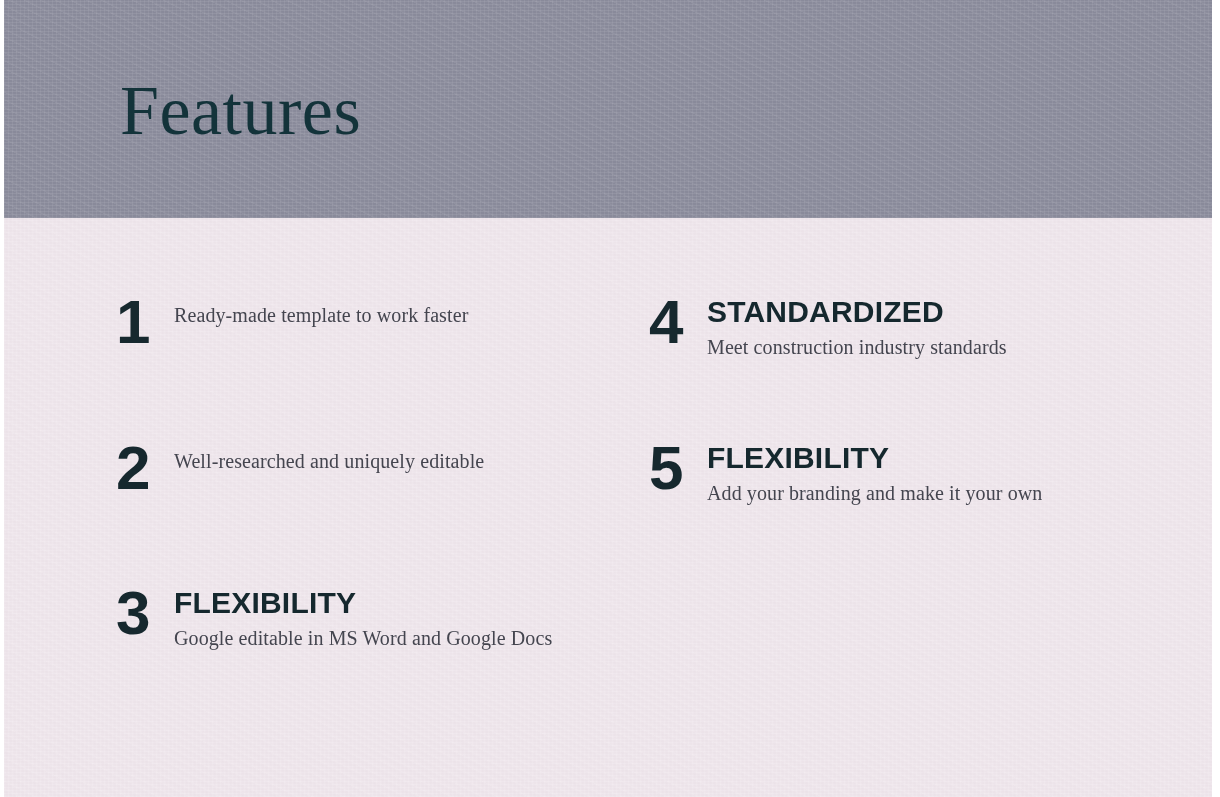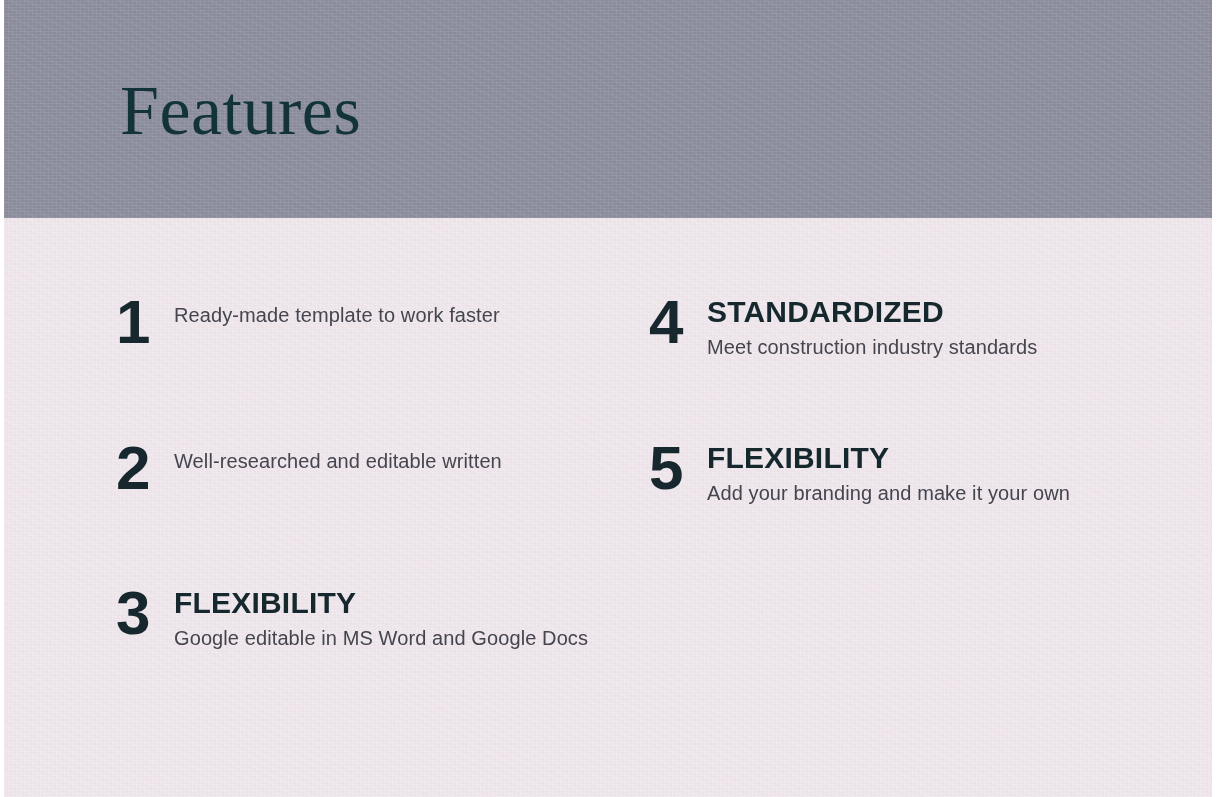--- a/index.html
+++ b/index.html
@@ -130,21 +130,21 @@
     font-size: 30px;
     font-weight: 700;
     color: #15282e;
     letter-spacing: 0.2px;
     line-height: 1.05;
     white-space: nowrap;
   }
 
   .feature-desc {
     margin-top: 7px;
-    font-family: Liberation Sans, sans-serif;
+    font-family: Liberation Serif, serif;
     font-size: 20px;
     font-weight: 400;
     color: #44454f;
     letter-spacing: 0.1px;
     line-height: 1.2;
     white-space: nowrap;
   }
 </style>
 </head>
 <body>
@@ -165,21 +165,21 @@
       <div class="feature-item col-1 row-1">
         <div class="feature-number">1</div>
         <div class="feature-text">
           <div class="feature-desc">Ready-made template to work faster</div>
         </div>
       </div>
 
       <div class="feature-item col-1 row-2">
         <div class="feature-number">2</div>
         <div class="feature-text">
-          <div class="feature-desc">Well-researched and editable written</div>
+          <div class="feature-desc">Well-researched and uniquely editable</div>
         </div>
       </div>
 
       <div class="feature-item col-1 row-3">
         <div class="feature-number">3</div>
         <div class="feature-text">
           <div class="feature-title">FLEXIBILITY</div>
           <div class="feature-desc">Google editable in MS Word and Google Docs</div>
         </div>
       </div>

